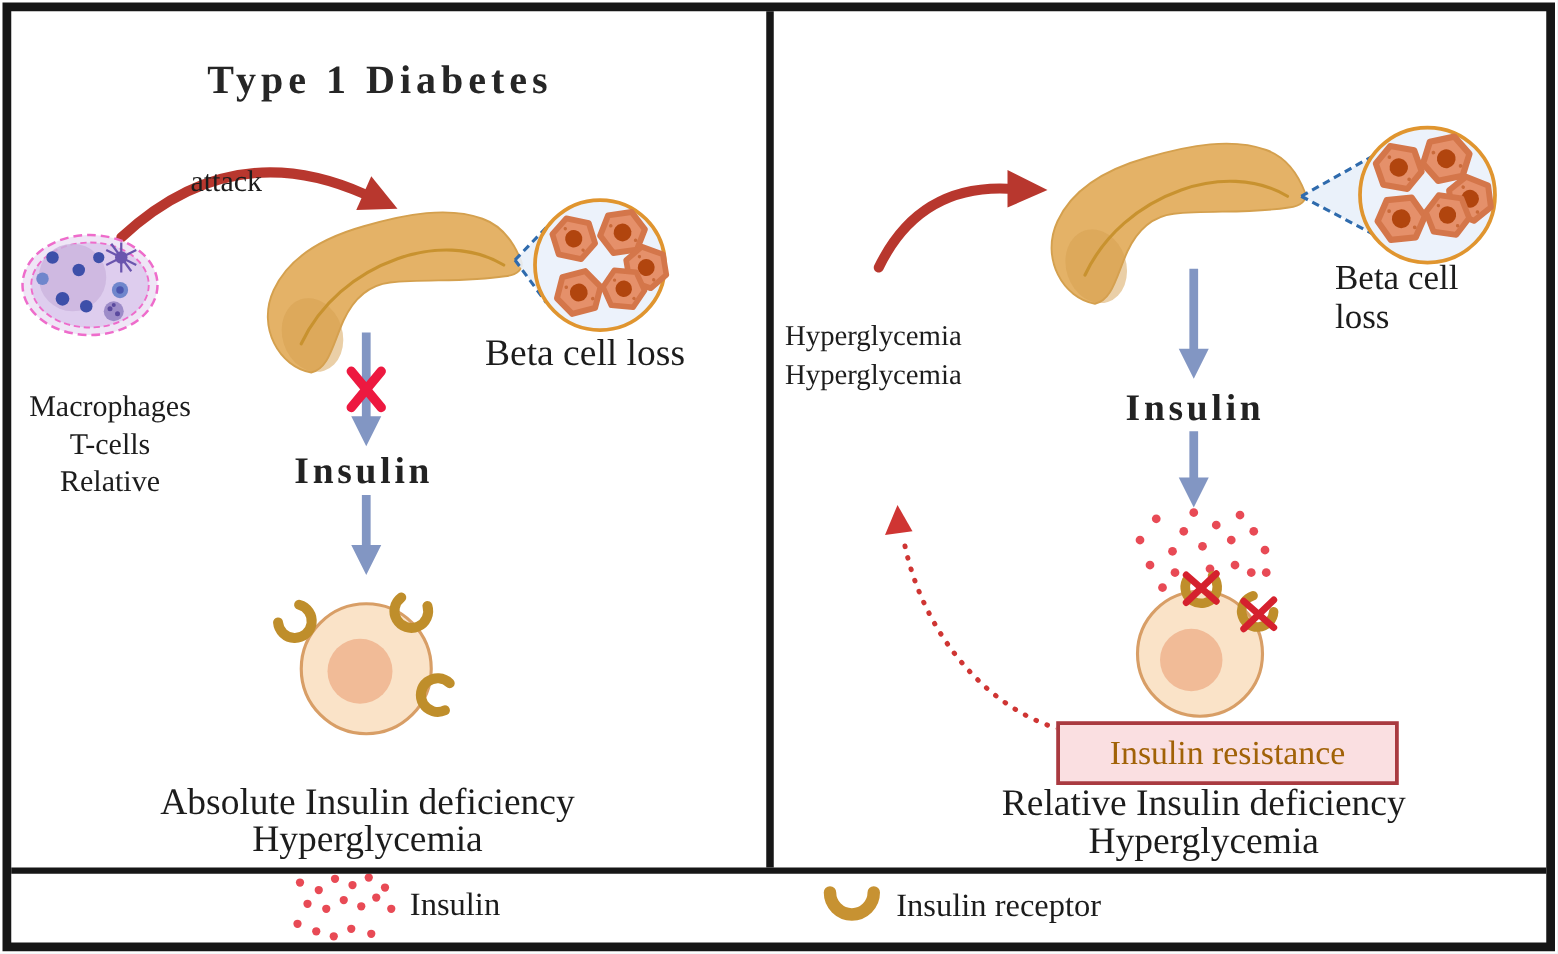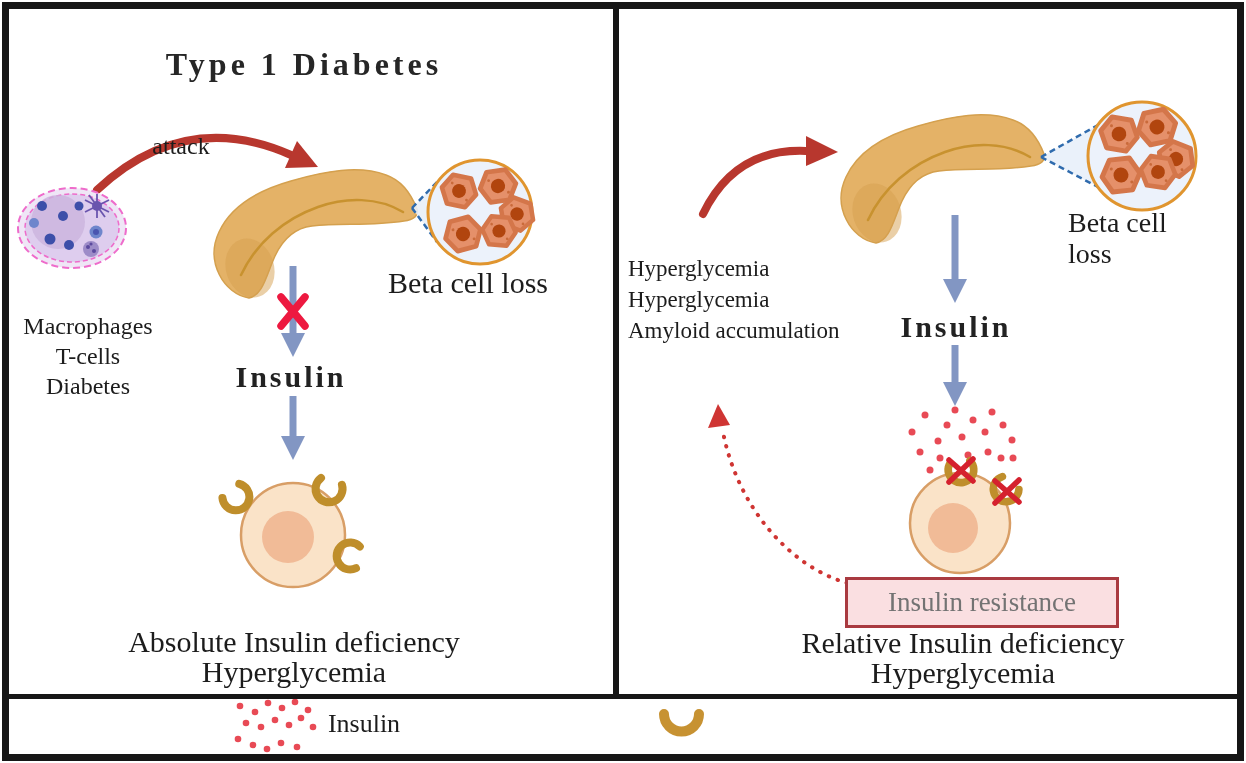--- a/index.html
+++ b/index.html
@@ -13,21 +13,21 @@
   .center{transform:translate(-50%,-50%);text-align:center;}
   .t-title{font-size:32px;font-weight:bold;letter-spacing:4px;color:#262626;}
   .t-label{font-size:24px;}
   .t-big{font-size:30px;font-weight:bold;letter-spacing:3px;color:#222;}
   .t-outcome{font-size:30px;line-height:30px;}
   .t-factors{font-size:23px;line-height:31px;}
   .t-legend{font-size:26px;}
   .t-betaloss2{font-size:28px;line-height:31px;}
   .res-box{position:absolute;left:845px;top:577px;width:268px;height:45px;
            background:#fadfe1;border:3px solid #a93a40;display:flex;
-           align-items:center;justify-content:center;font-size:27px;color:#737373;}
+           align-items:center;justify-content:center;font-size:27px;color:#a16207;}
 </style>
 </head>
 <body>
 
 <div class="stage">
 
   <svg class="art" width="1246" height="763" viewBox="0 0 1246 763">
     <defs>
       <g id="betaCell">
         <path d="M 19,0 L 10,16 L -10,16 L -19,0 L -10,-16 L 10,-16 Z" fill="#e5906a" stroke="#d4764a" stroke-width="5" stroke-linejoin="round"></path>
@@ -216,52 +216,52 @@
     </g>
   </svg>
 
   <div class="txt center t-title" style="left:304px;top:64px;">Type 1 Diabetes</div>
 
   <div class="txt center t-label" style="left:181px;top:146px;">attack</div>
 
   <div class="txt center t-label" style="left:88px;top:318px;line-height:30px;margin-top:38px;">
     <div>Macrophages</div>
     <div>T-cells</div>
-    <div>Diabetes</div>
+    <div>Relative</div>
   </div>
 
   <div class="txt center t-outcome" style="left:468px;top:283px;">Beta cell loss</div>
 
   <div class="txt center t-big" style="left:291px;top:377px;">Insulin</div>
 
   <div class="txt center t-outcome" style="left:294px;top:657px;">
     <div>Absolute Insulin deficiency</div>
     <div>Hyperglycemia</div>
   </div>
 
   <div class="txt t-factors" style="left:628px;top:253px;">
     <div>Hyperglycemia</div>
     <div>Hyperglycemia</div>
-    <div>Amyloid accumulation</div>
   </div>
 
   <div class="txt center t-big" style="left:956px;top:327px;">Insulin</div>
 
   <div class="txt t-betaloss2" style="left:1068px;top:207px;">
     <div>Beta cell</div>
     <div>loss</div>
   </div>
 
   <div class="res-box">
     <span>Insulin resistance</span>
   </div>
 
   <div class="txt center t-outcome" style="left:963px;top:658px;">
     <div>Relative Insulin deficiency</div>
     <div>Hyperglycemia</div>
   </div>
 
   <div class="txt center t-legend" style="left:364px;top:724px;">Insulin</div>
+  <div class="txt t-legend" style="left:717px;top:710px;">Insulin receptor</div>
 
   <div class="divider"></div>
   <div class="legend-sep"></div>
   <div class="frame"></div>
 </div>
 
 </body></html>

